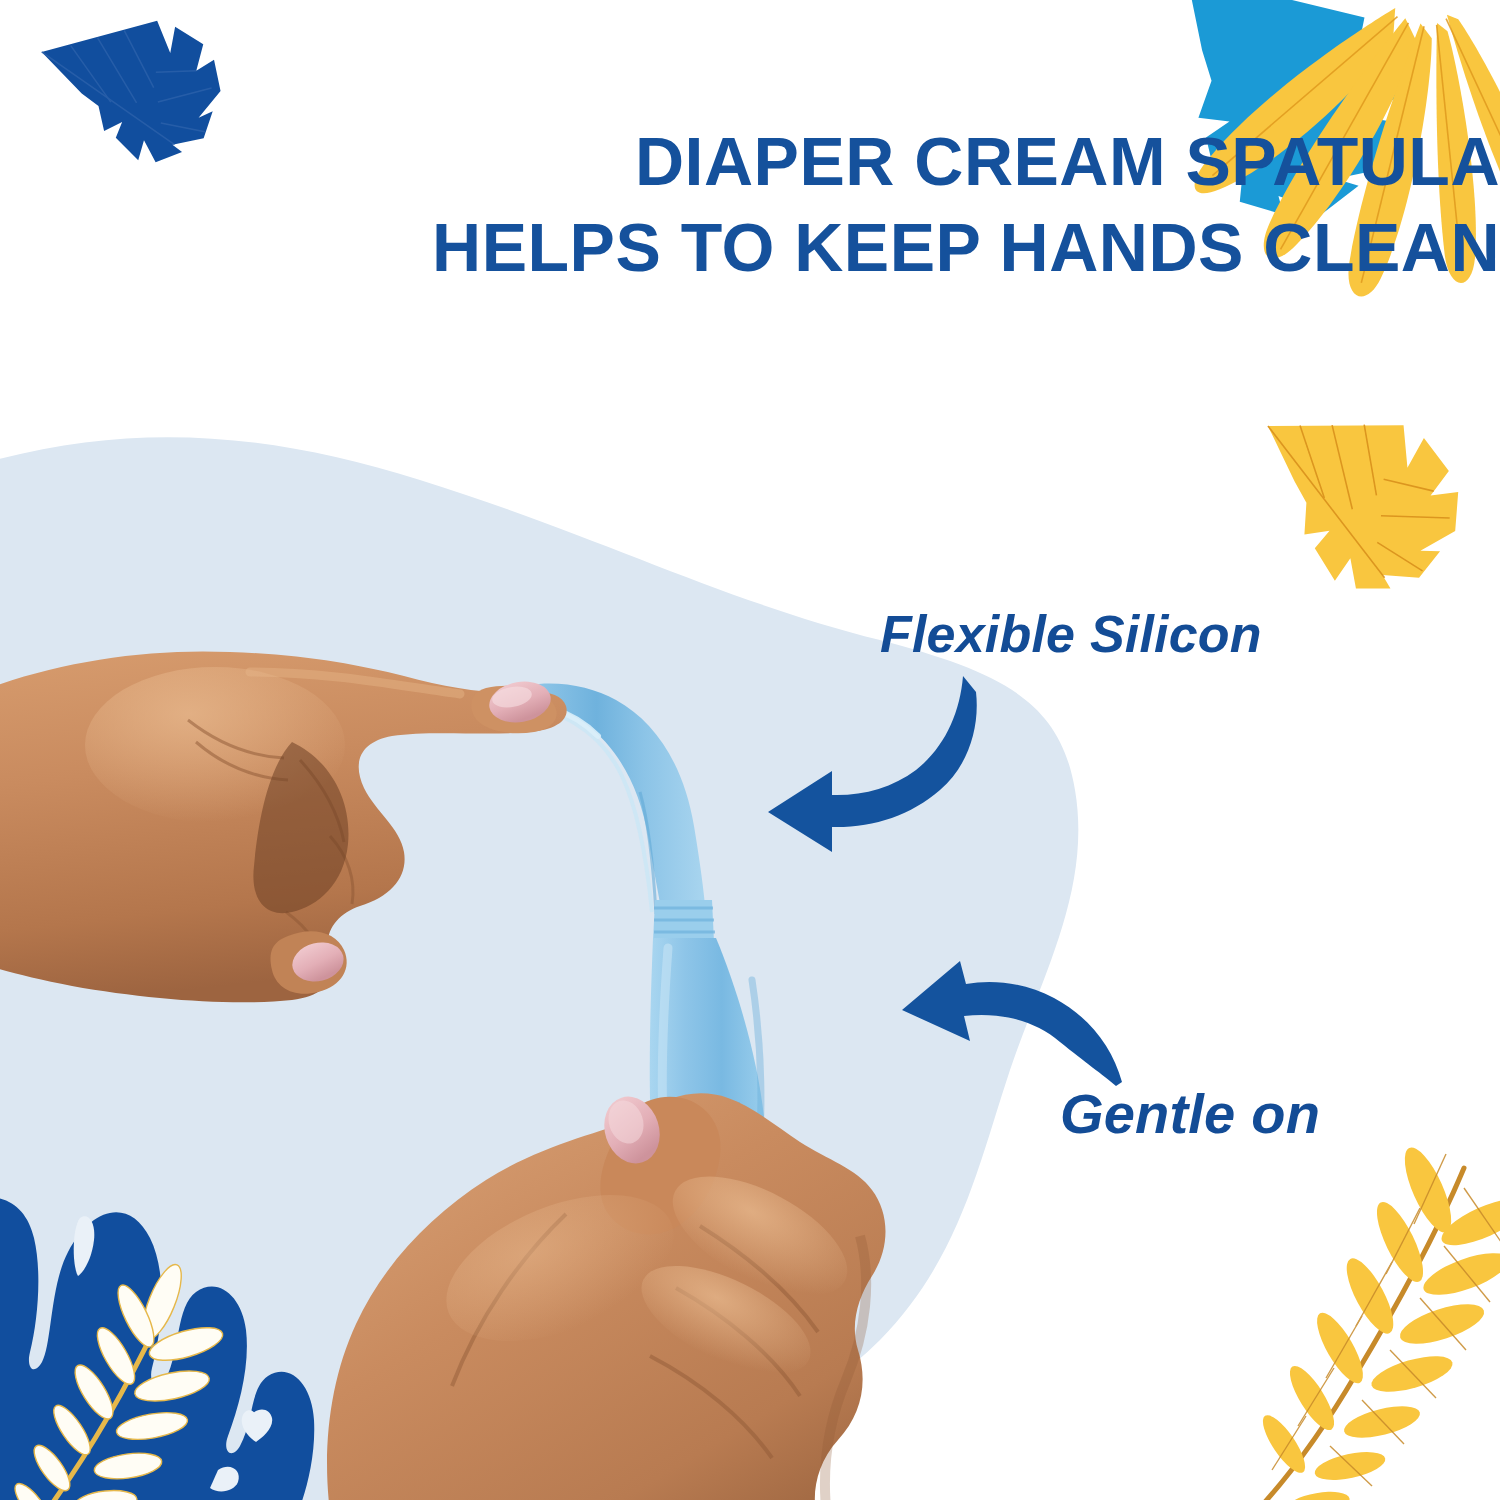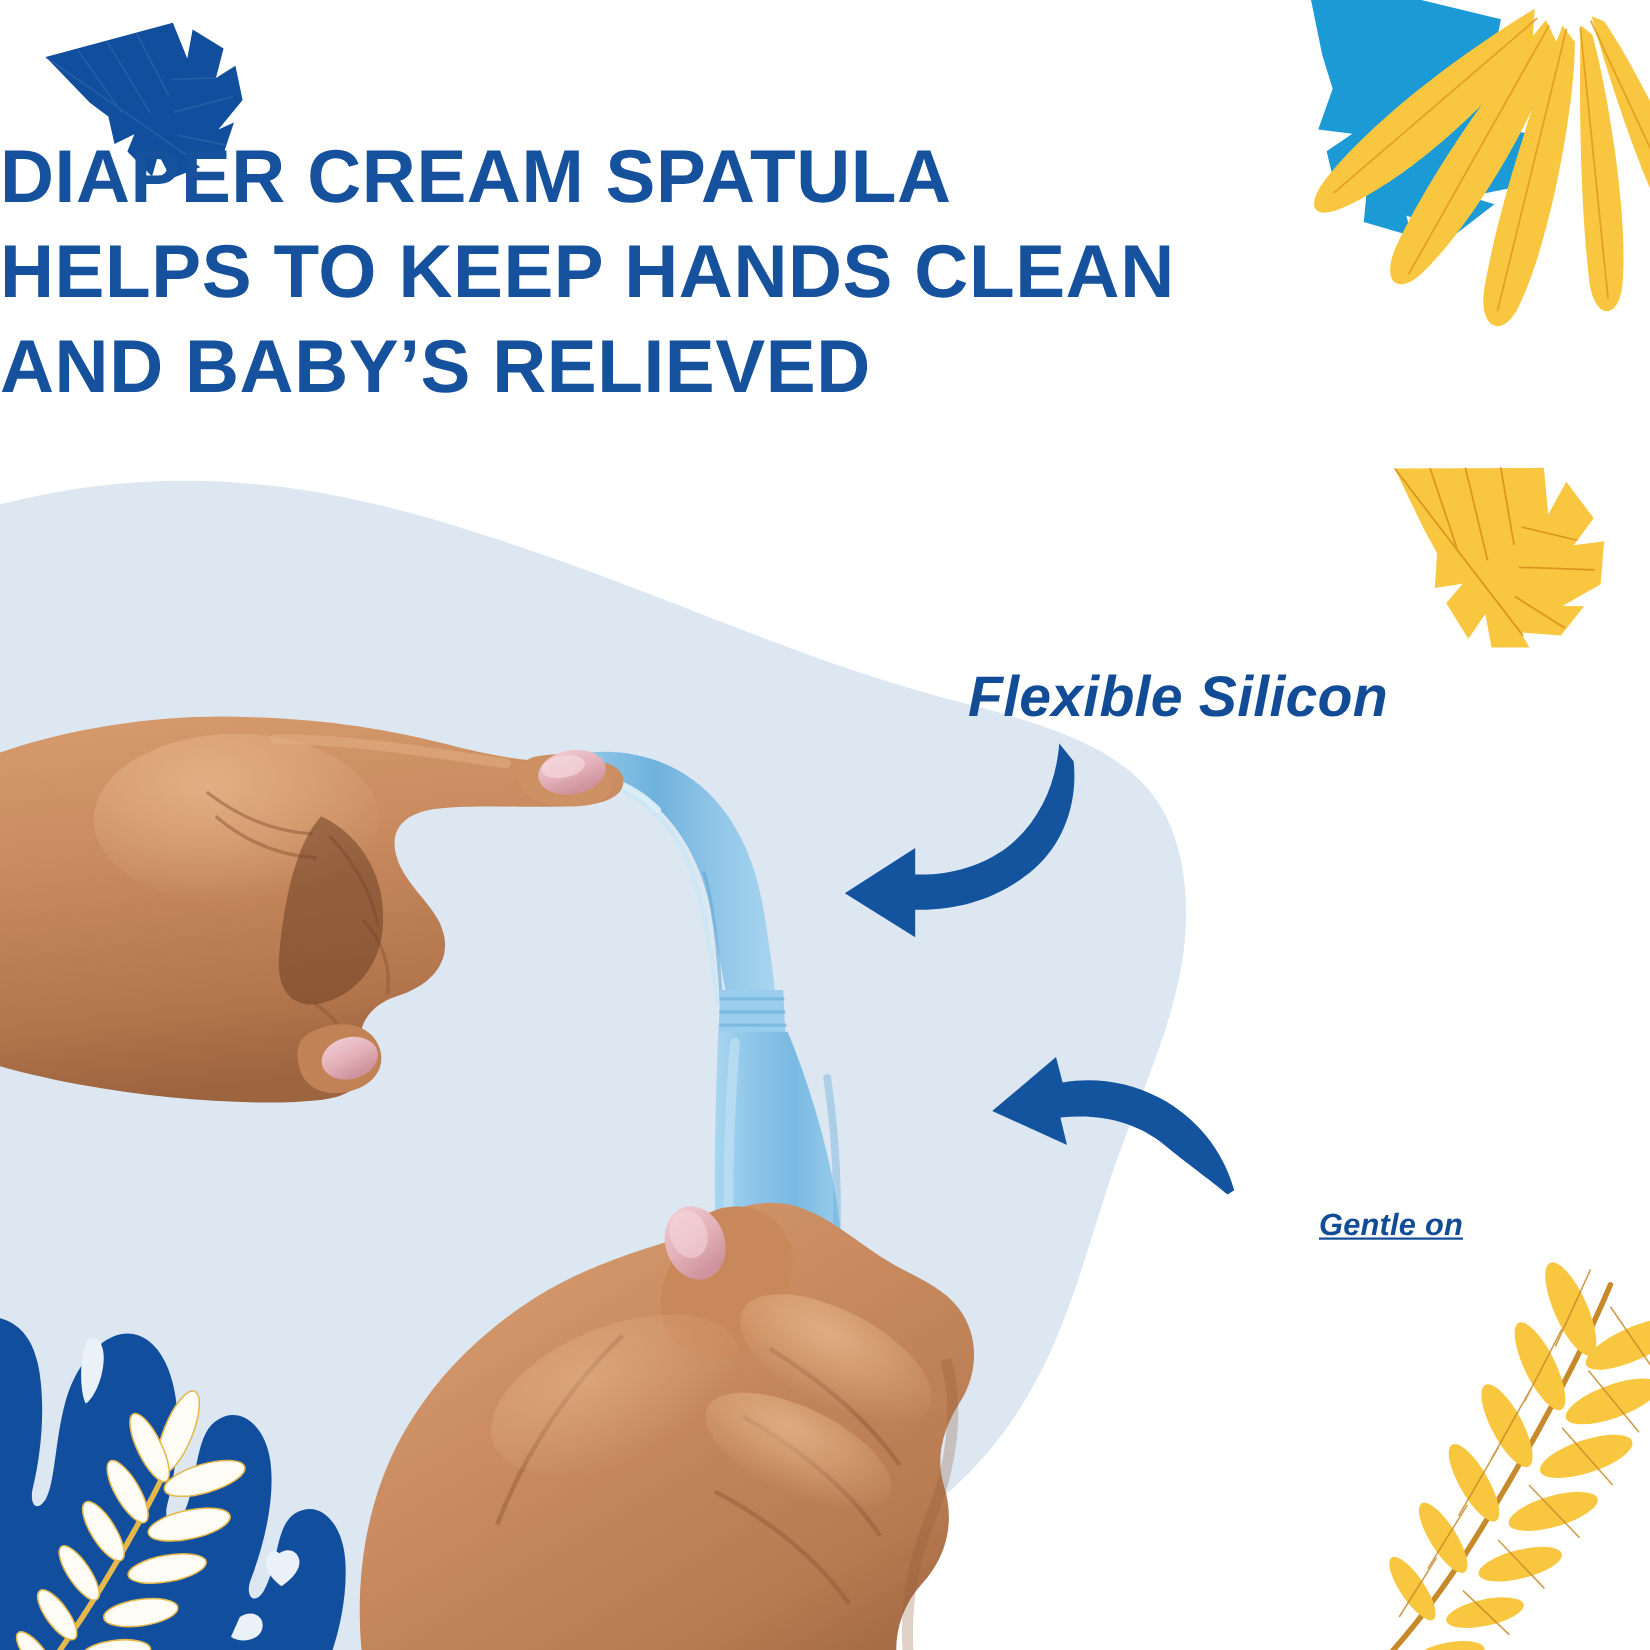--- a/index.html
+++ b/index.html
@@ -18,21 +18,21 @@
     overflow:hidden;
   }
   .layer { position:absolute; inset:0; }
   svg.layer { width:1500px; height:1500px; display:block; }
 
   
   #headline {
     position:absolute;
     left:0; top:118px;
     width:1500px;
-    text-align:left;
+    text-align:right;
     z-index:40;
     pointer-events:none;
   }
   #headline .hl {
     display:block;
     font-family:"Liberation Sans", sans-serif;
     font-weight:bold;
     font-size:68px;
     line-height:86px;
     letter-spacing:0.5px;
@@ -52,24 +52,23 @@
   }
   #callout-flexible {
     left:880px; top:608px;
     font-size:52px;
     line-height:52px;
     white-space:nowrap;
   }
   #callout-gentle {
     left:1060px; top:1088px;
     width:270px;
-    font-size:28px;
+    font-size:56px;
     line-height:52px;
-    text-align:right;
-    text-decoration:underline;
+    text-align:left;
   }
   #callout-gentle .ln { display:block; }
 </style>
 </head>
 <body>
 
 <div id="stage">
 
   <svg class="layer" viewBox="0 0 1500 1500" xmlns="http://www.w3.org/2000/svg" style="z-index:1;">
     <path d="M -40 470
@@ -235,21 +234,20 @@
         <path d="M 84 222 L 126 266"></path>
         <path d="M 28 238 L -6 292"></path>
         <path d="M 52 268 L 94 308"></path>
       </g>
     </g>
   </svg>
 
   <div id="headline">
     <span class="hl">DIAPER CREAM SPATULA</span>
     <span class="hl">HELPS TO KEEP HANDS CLEAN</span>
-    <span class="hl">AND BABY’S RELIEVED</span>
   </div>
 
   <svg class="layer" viewBox="0 0 1500 1500" xmlns="http://www.w3.org/2000/svg" style="z-index:20;">
     <defs>
       <linearGradient id="skinTop" x1="0" y1="0" x2="0.2" y2="1">
         <stop offset="0%" stop-color="#D79C6E"></stop>
         <stop offset="38%" stop-color="#C98B5F"></stop>
         <stop offset="78%" stop-color="#B4764C"></stop>
         <stop offset="100%" stop-color="#9D6440"></stop>
       </linearGradient>

